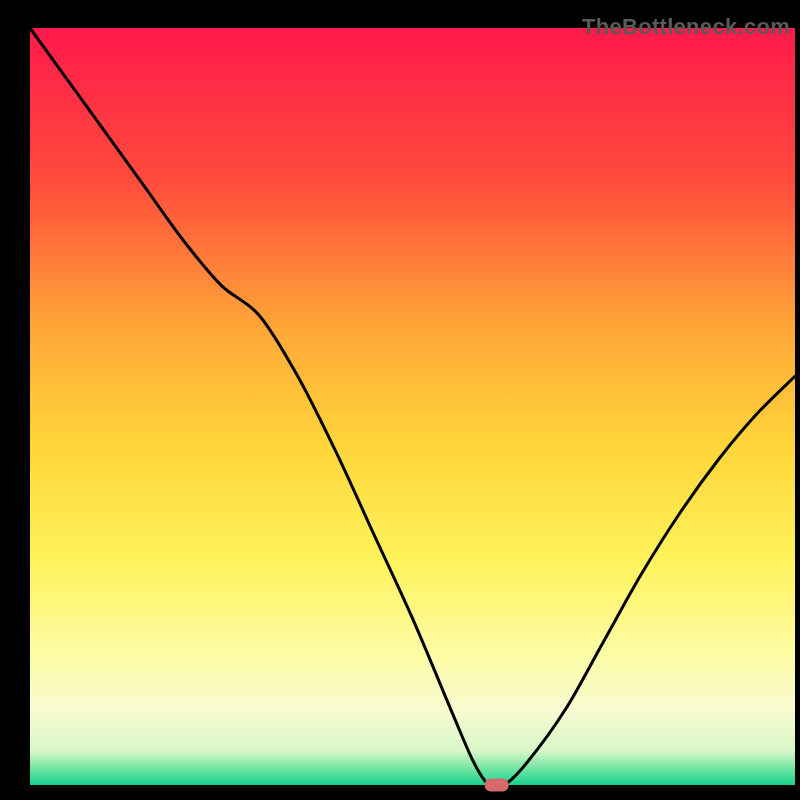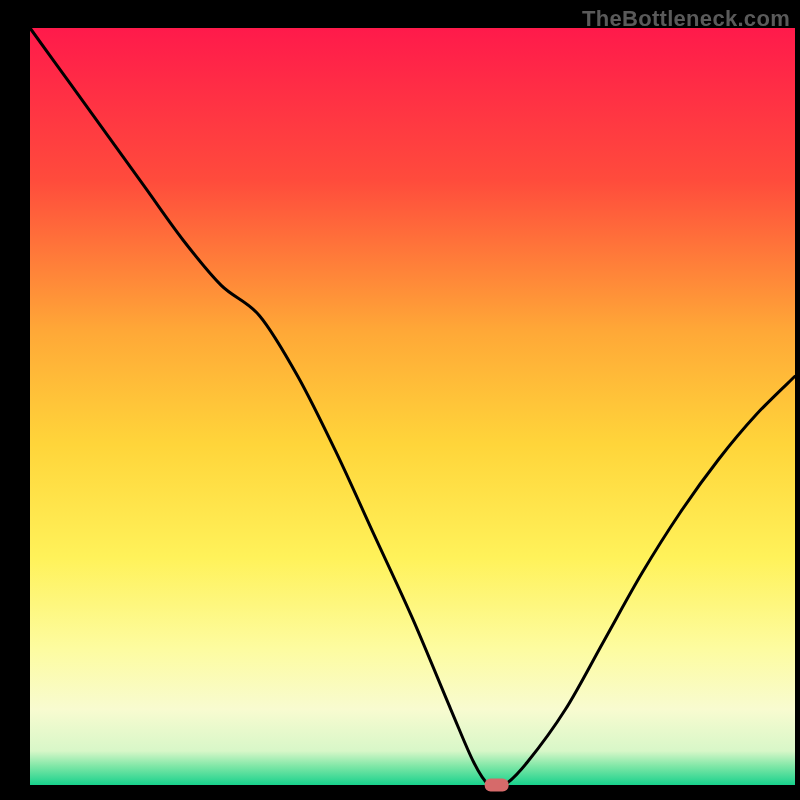--- a/index.html
+++ b/index.html
@@ -13,21 +13,21 @@
   .chart-container {
     position: relative;
     width: 800px;
     height: 800px;
   }
   svg {
     display: block;
   }
   .watermark {
     position: absolute;
-    top: 6px;
+    top: 14px;
     right: 10px;
     font-family: Arial, Helvetica, sans-serif;
     font-size: 22px;
     font-weight: 600;
     color: #5a5a5a;
     letter-spacing: 0.3px;
   }
 </style>
 </head>
 <body>

